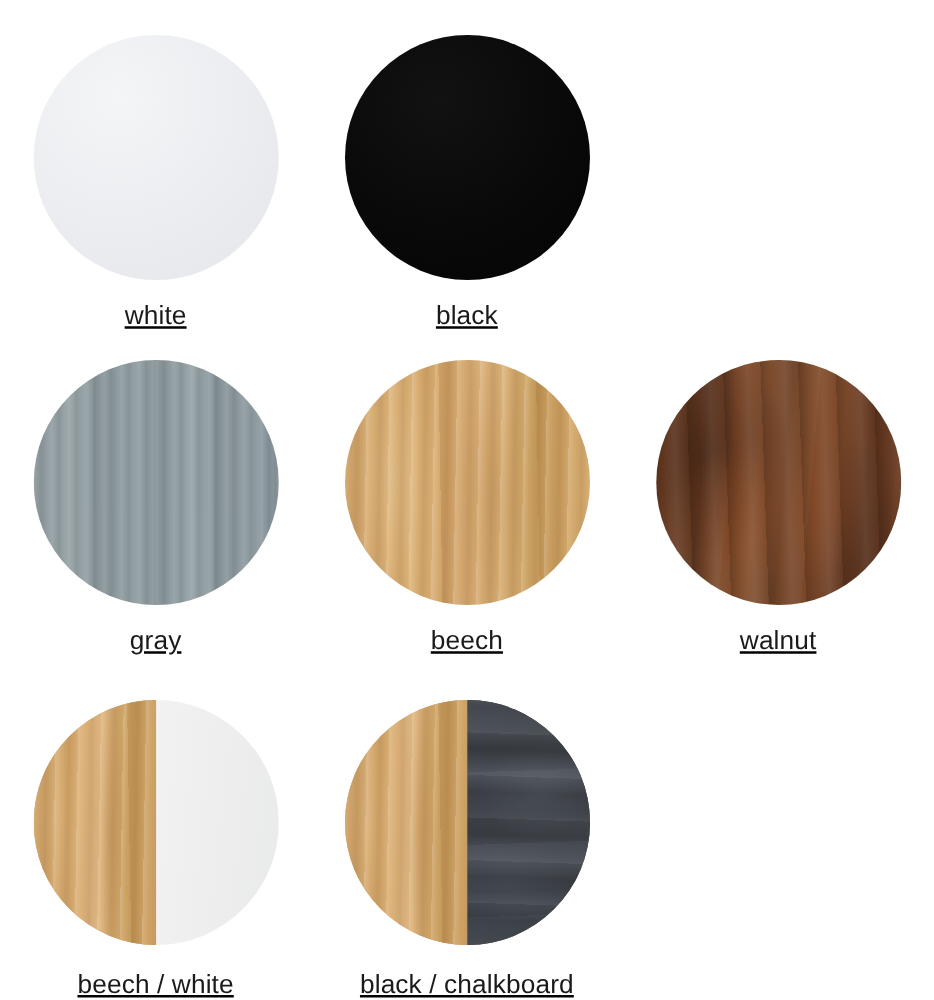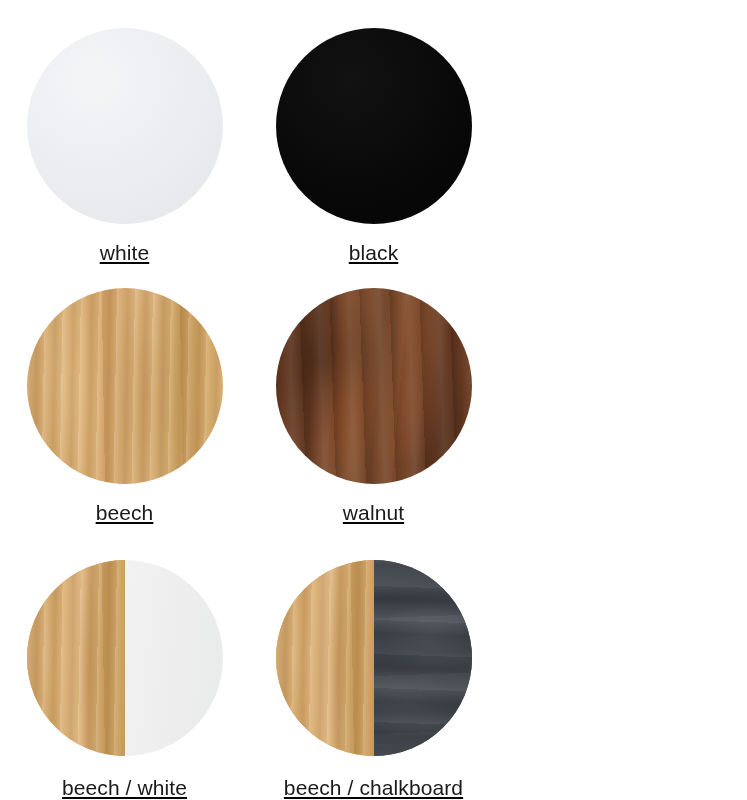--- a/index.html
+++ b/index.html
@@ -167,20 +167,24 @@
 
     <div class="swatch-cell">
       <div class="disc m-black"></div>
       <div class="swatch-label">black</div>
     </div>
 
   </div>
 
   <div class="swatch-row row-2">
 
+    <div class="swatch-cell">
+      <div class="disc m-gray"></div>
+      <div class="swatch-label">gray</div>
+    </div>
 
     <div class="swatch-cell">
       <div class="disc m-beech"></div>
       <div class="swatch-label">beech</div>
     </div>
 
     <div class="swatch-cell">
       <div class="disc m-walnut"></div>
       <div class="swatch-label">walnut</div>
     </div>
@@ -195,20 +199,20 @@
         <div class="half right m-white-panel"></div>
       </div>
       <div class="swatch-label">beech / white</div>
     </div>
 
     <div class="swatch-cell">
       <div class="disc">
         <div class="half left m-beech"></div>
         <div class="half right m-chalkboard"></div>
       </div>
-      <div class="swatch-label">beech / chalkboard</div>
+      <div class="swatch-label">black / chalkboard</div>
     </div>
 
     <div class="swatch-cell empty"></div>
 
   </div>
 
 </div>
 
 </body></html>

